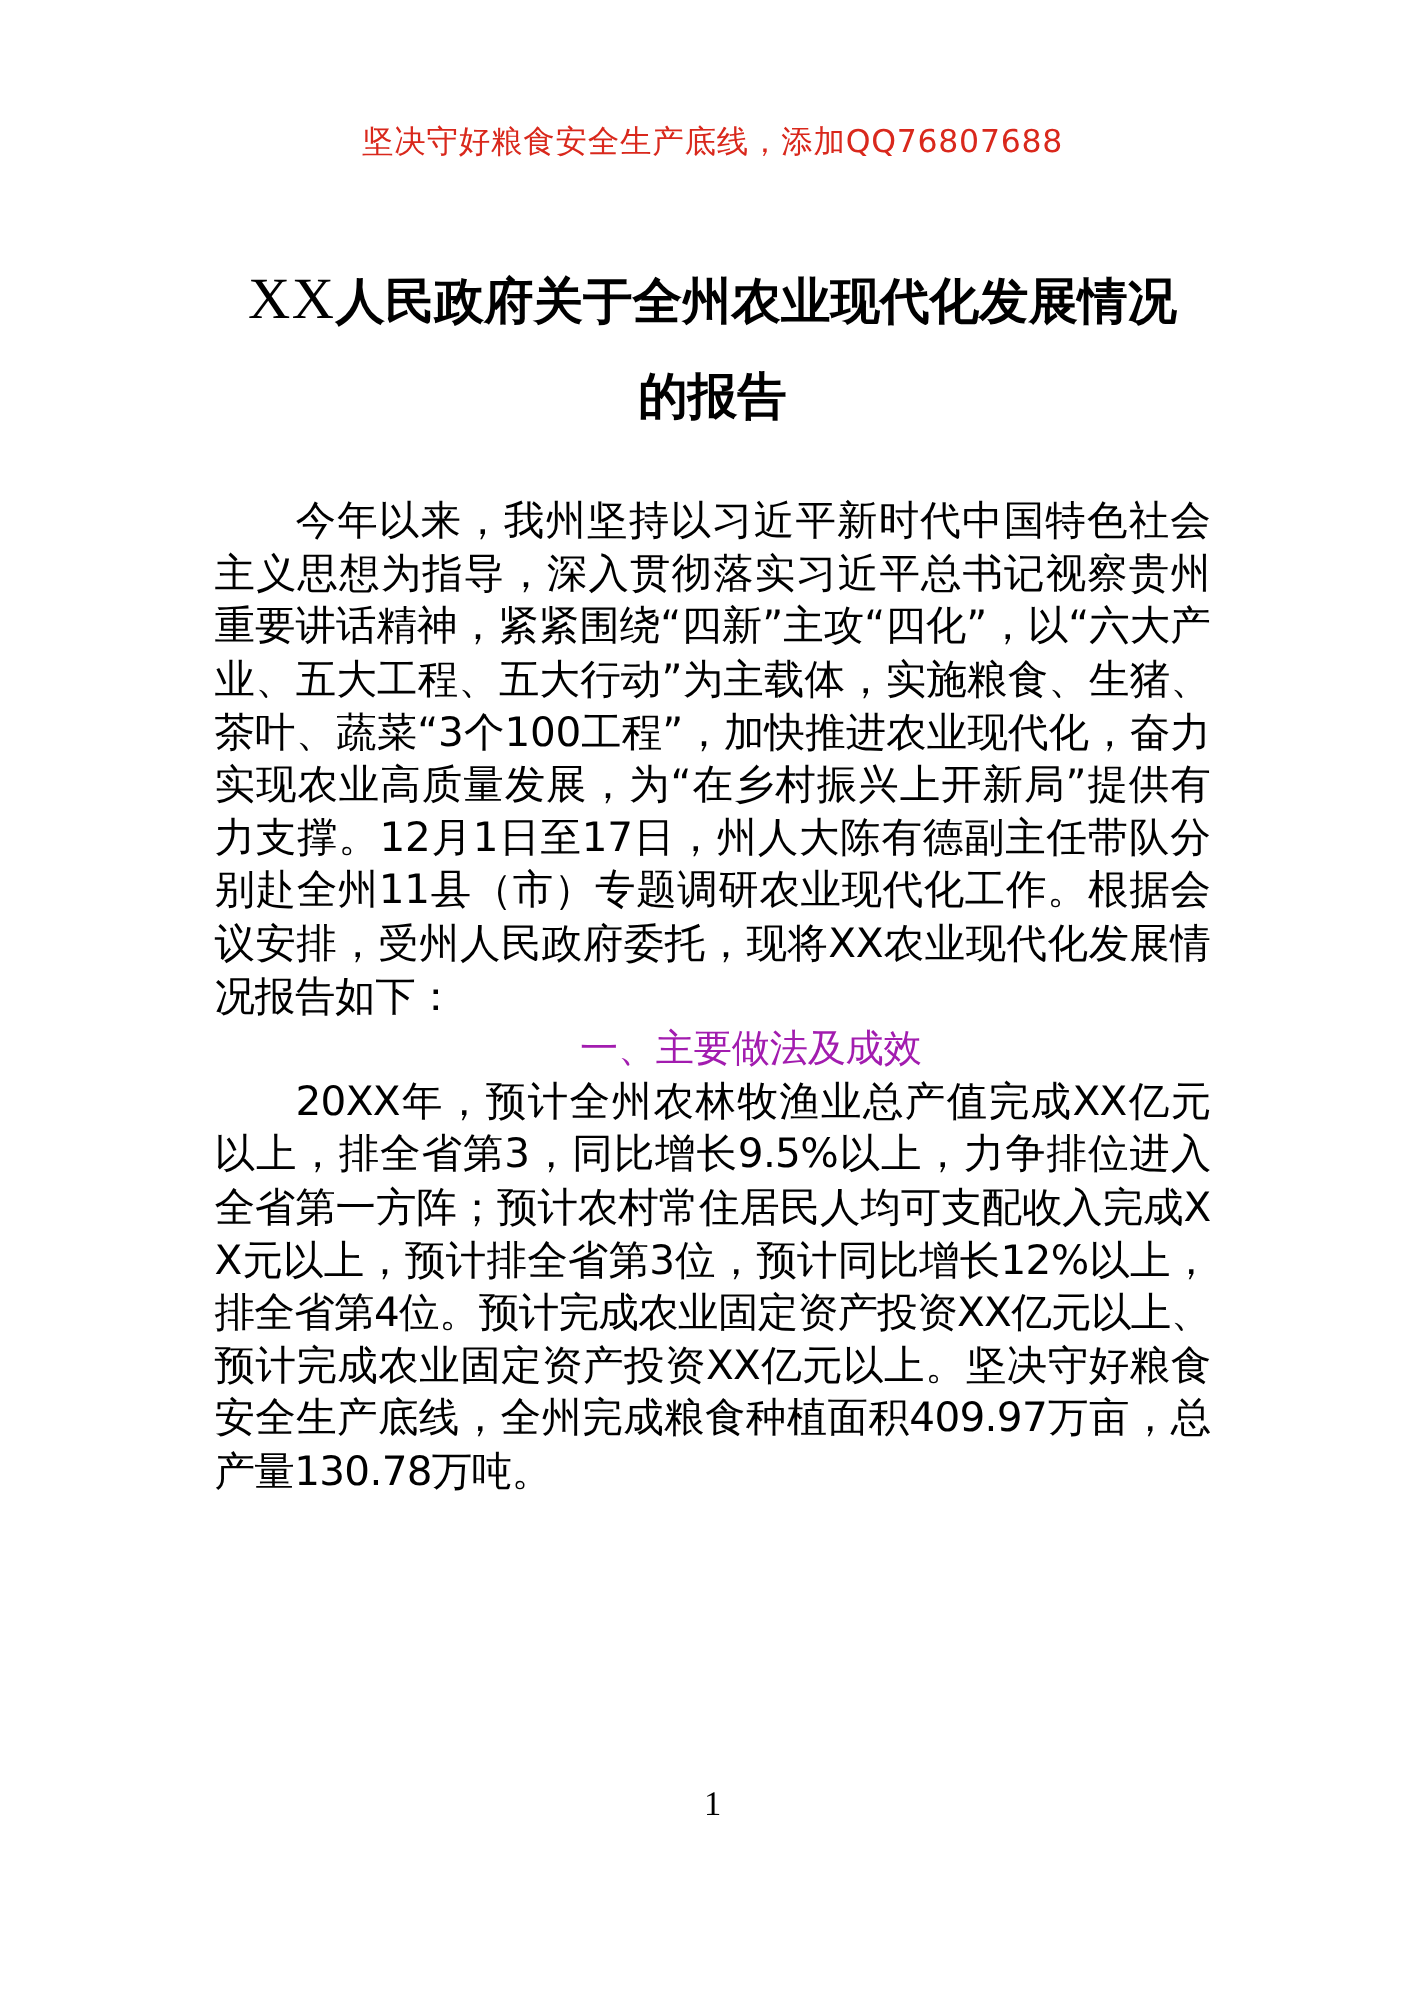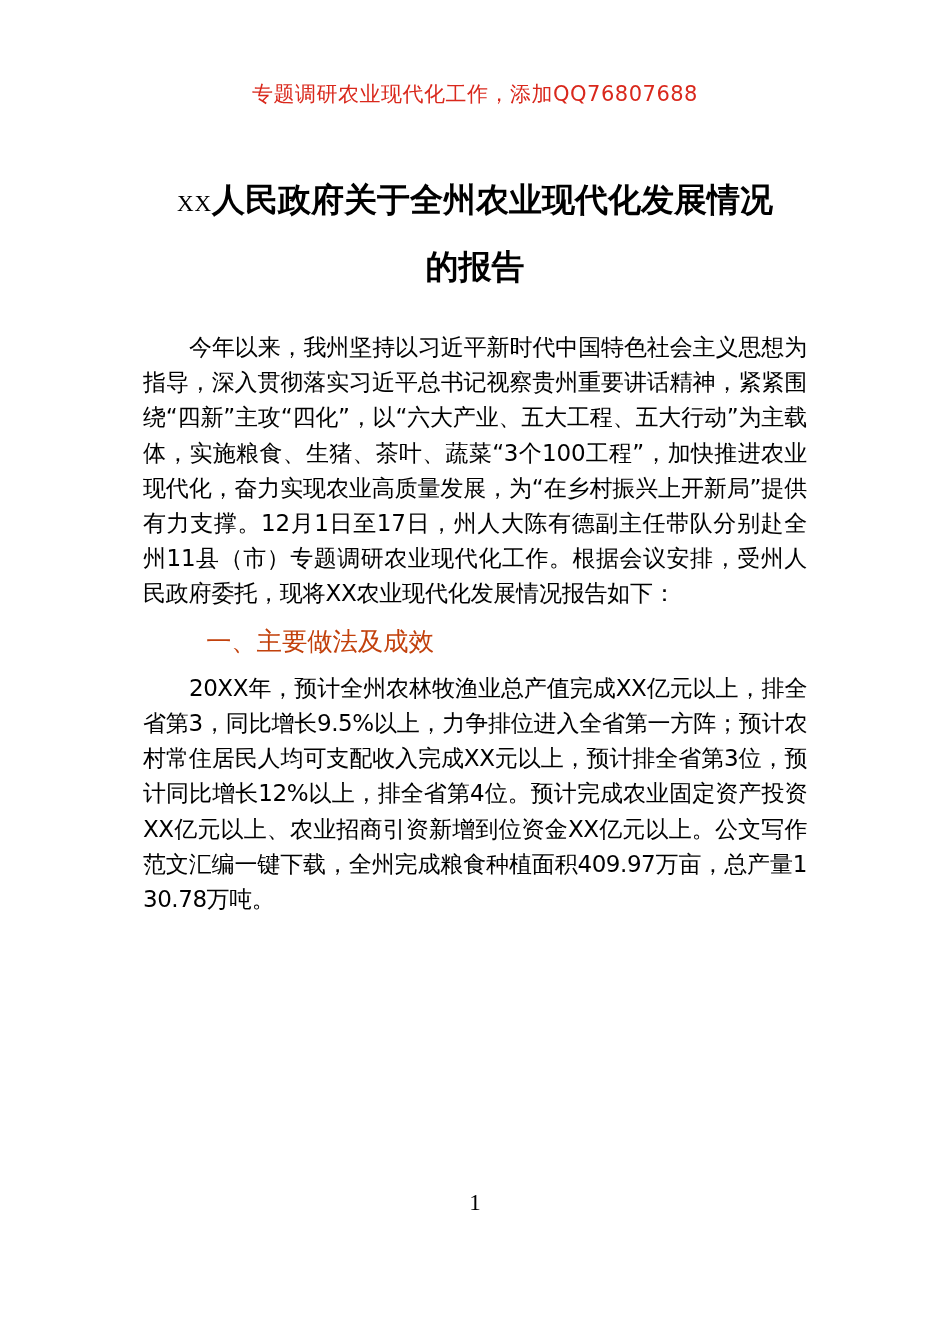--- a/index.html
+++ b/index.html
@@ -49,89 +49,90 @@
     font-family: "DejaVu Sans", sans-serif;
     font-weight: 700;
     font-size: 33px;
     line-height: 63px;
     letter-spacing: 0px;
     color: #000000;
   }
   .doc-title .latin {
     font-family: "Liberation Serif", serif;
     font-weight: 400;
-    font-size: 23px;
+    font-size: 39px;
     letter-spacing: 1px;
   }
 
   
   .body-block {
     position: absolute;
     top: 330px;
     left: 143px;
     width: 664px;
   }
 
   .para {
     font-family: "DejaVu Sans", sans-serif;
-    font-size: 23px;
+    font-size: 27px;
     line-height: 35.2px;
     text-align: justify;
     text-justify: inter-character;
     color: #000000;
     margin: 0;
     text-indent: 2em;
     letter-spacing: -0.2px;
     word-break: break-all;
   }
   .para.tight {
     letter-spacing: -0.45px;
   }
 
   .heading-1, .heading-2 {
     font-family: "DejaVu Sans", sans-serif;
     font-size: 25.5px;
     line-height: 35.2px;
-    color: #c2410c;
-    margin: 12px;
+    color: #a21caf;
+    margin: 0;
     text-indent: 2em;
     letter-spacing: -0.2px;
+    text-align: center;
   }
 
   
   .page-number {
     position: absolute;
     top: 1190px;
     left: 0;
     width: 950px;
     text-align: center;
     font-family: "Liberation Serif", serif;
     font-size: 23px;
     color: #000000;
   }
 </style>
 </head>
 <body>
 
 <div class="page">
 
-  <div class="watermark-header">专题调研农业现代化工作，添加QQ76807688</div>
+  <div class="watermark-header">坚决守好粮食安全生产底线，添加QQ76807688</div>
 
   <div class="doc-title">
     <span class="latin">XX</span><span>人民政府关于全州农业现代化发展情况</span><br>
     <span>的报告</span>
   </div>
 
   <div class="body-block">
 
     <p class="para">今年以来，我州坚持以习近平新时代中国特色社会主义思想为指导，深入贯彻落实习近平总书记视察贵州重要讲话精神，紧紧围绕“四新”主攻“四化”，以“六大产业、五大工程、五大行动”为主载体，实施粮食、生猪、茶叶、蔬菜“3个100工程”，加快推进农业现代化，奋力实现农业高质量发展，为“在乡村振兴上开新局”提供有力支撑。12月1日至17日，州人大陈有德副主任带队分别赴全州11县（市）专题调研农业现代化工作。根据会议安排，受州人民政府委托，现将XX农业现代化发展情况报告如下：</p>
 
     <p class="heading-1">一、主要做法及成效</p>
 
-    <p class="para tight">20XX年，预计全州农林牧渔业总产值完成XX亿元以上，排全省第3，同比增长9.5%以上，力争排位进入全省第一方阵；预计农村常住居民人均可支配收入完成XX元以上，预计排全省第3位，预计同比增长12%以上，排全省第4位。预计完成农业固定资产投资XX亿元以上、农业招商引资新增到位资金XX亿元以上。公文写作范文汇编一键下载，全州完成粮食种植面积409.97万亩，总产量130.78万吨。</p>
+    <p class="para tight">20XX年，预计全州农林牧渔业总产值完成XX亿元以上，排全省第3，同比增长9.5%以上，力争排位进入全省第一方阵；预计农村常住居民人均可支配收入完成XX元以上，预计排全省第3位，预计同比增长12%以上，排全省第4位。预计完成农业固定资产投资XX亿元以上、预计完成农业固定资产投资XX亿元以上。坚决守好粮食安全生产底线，全州完成粮食种植面积409.97万亩，总产量130.78万吨。</p>
 
 
 
   </div>
 
   <div class="page-number">1</div>
 
 </div>
 
 </body></html>

